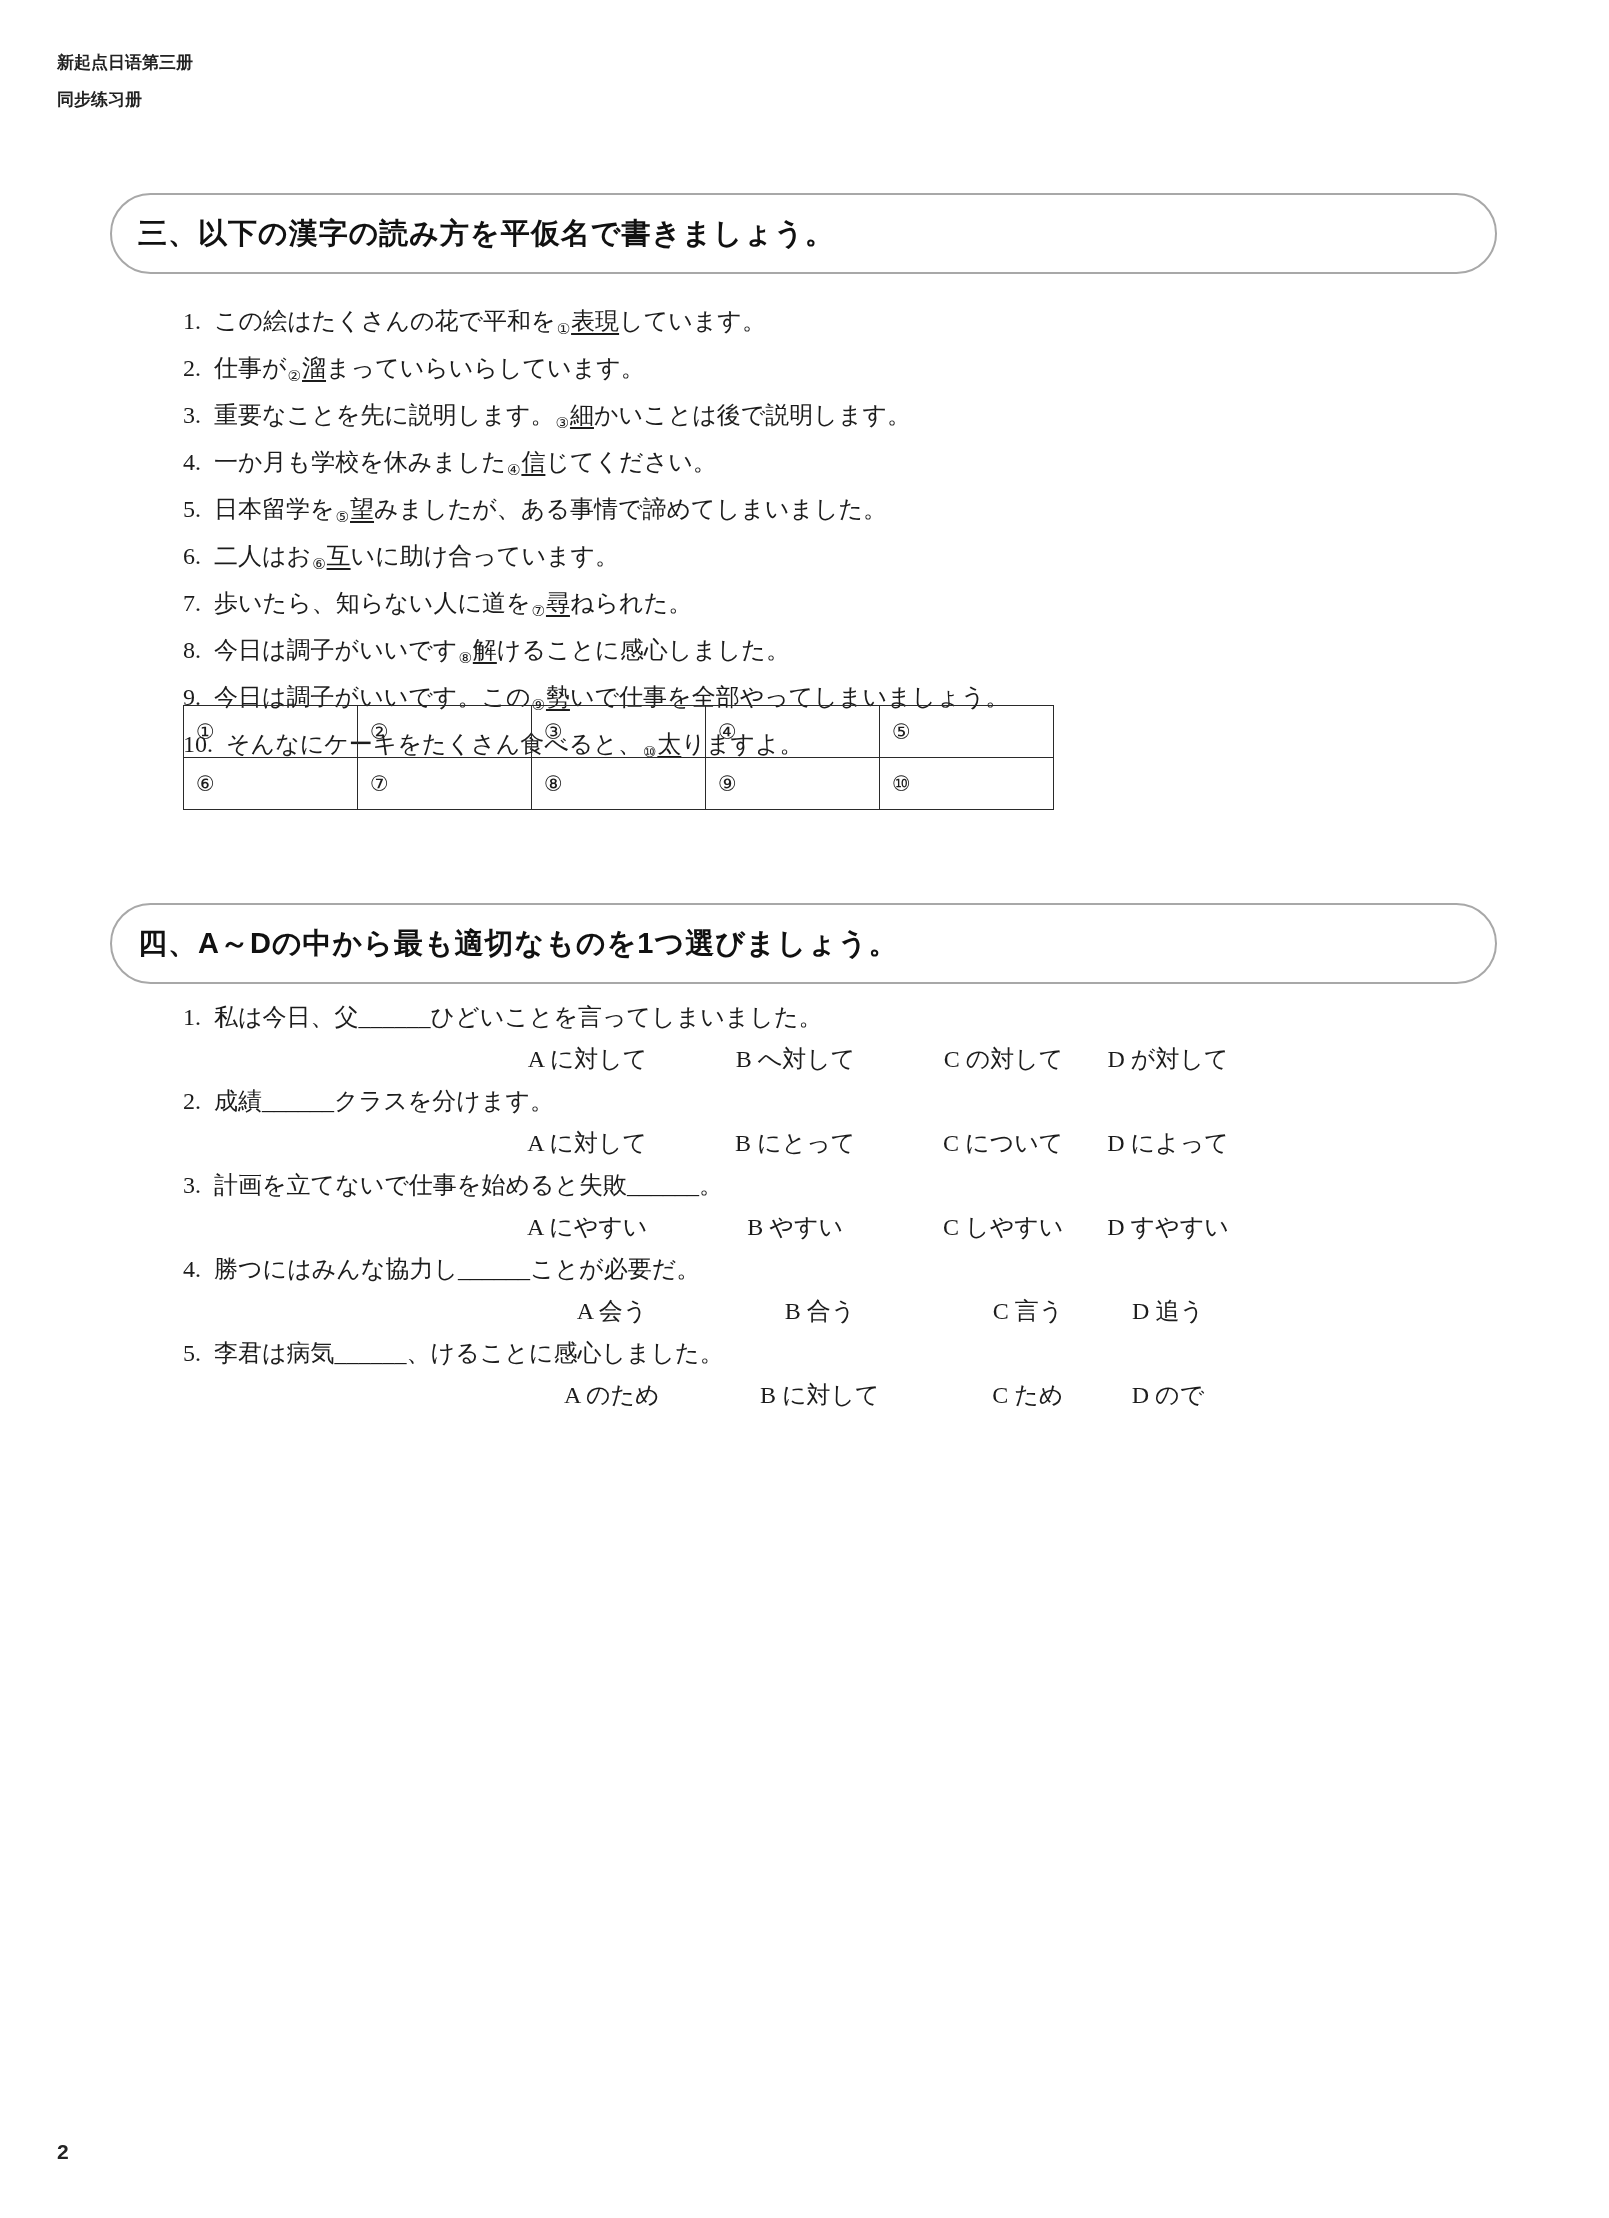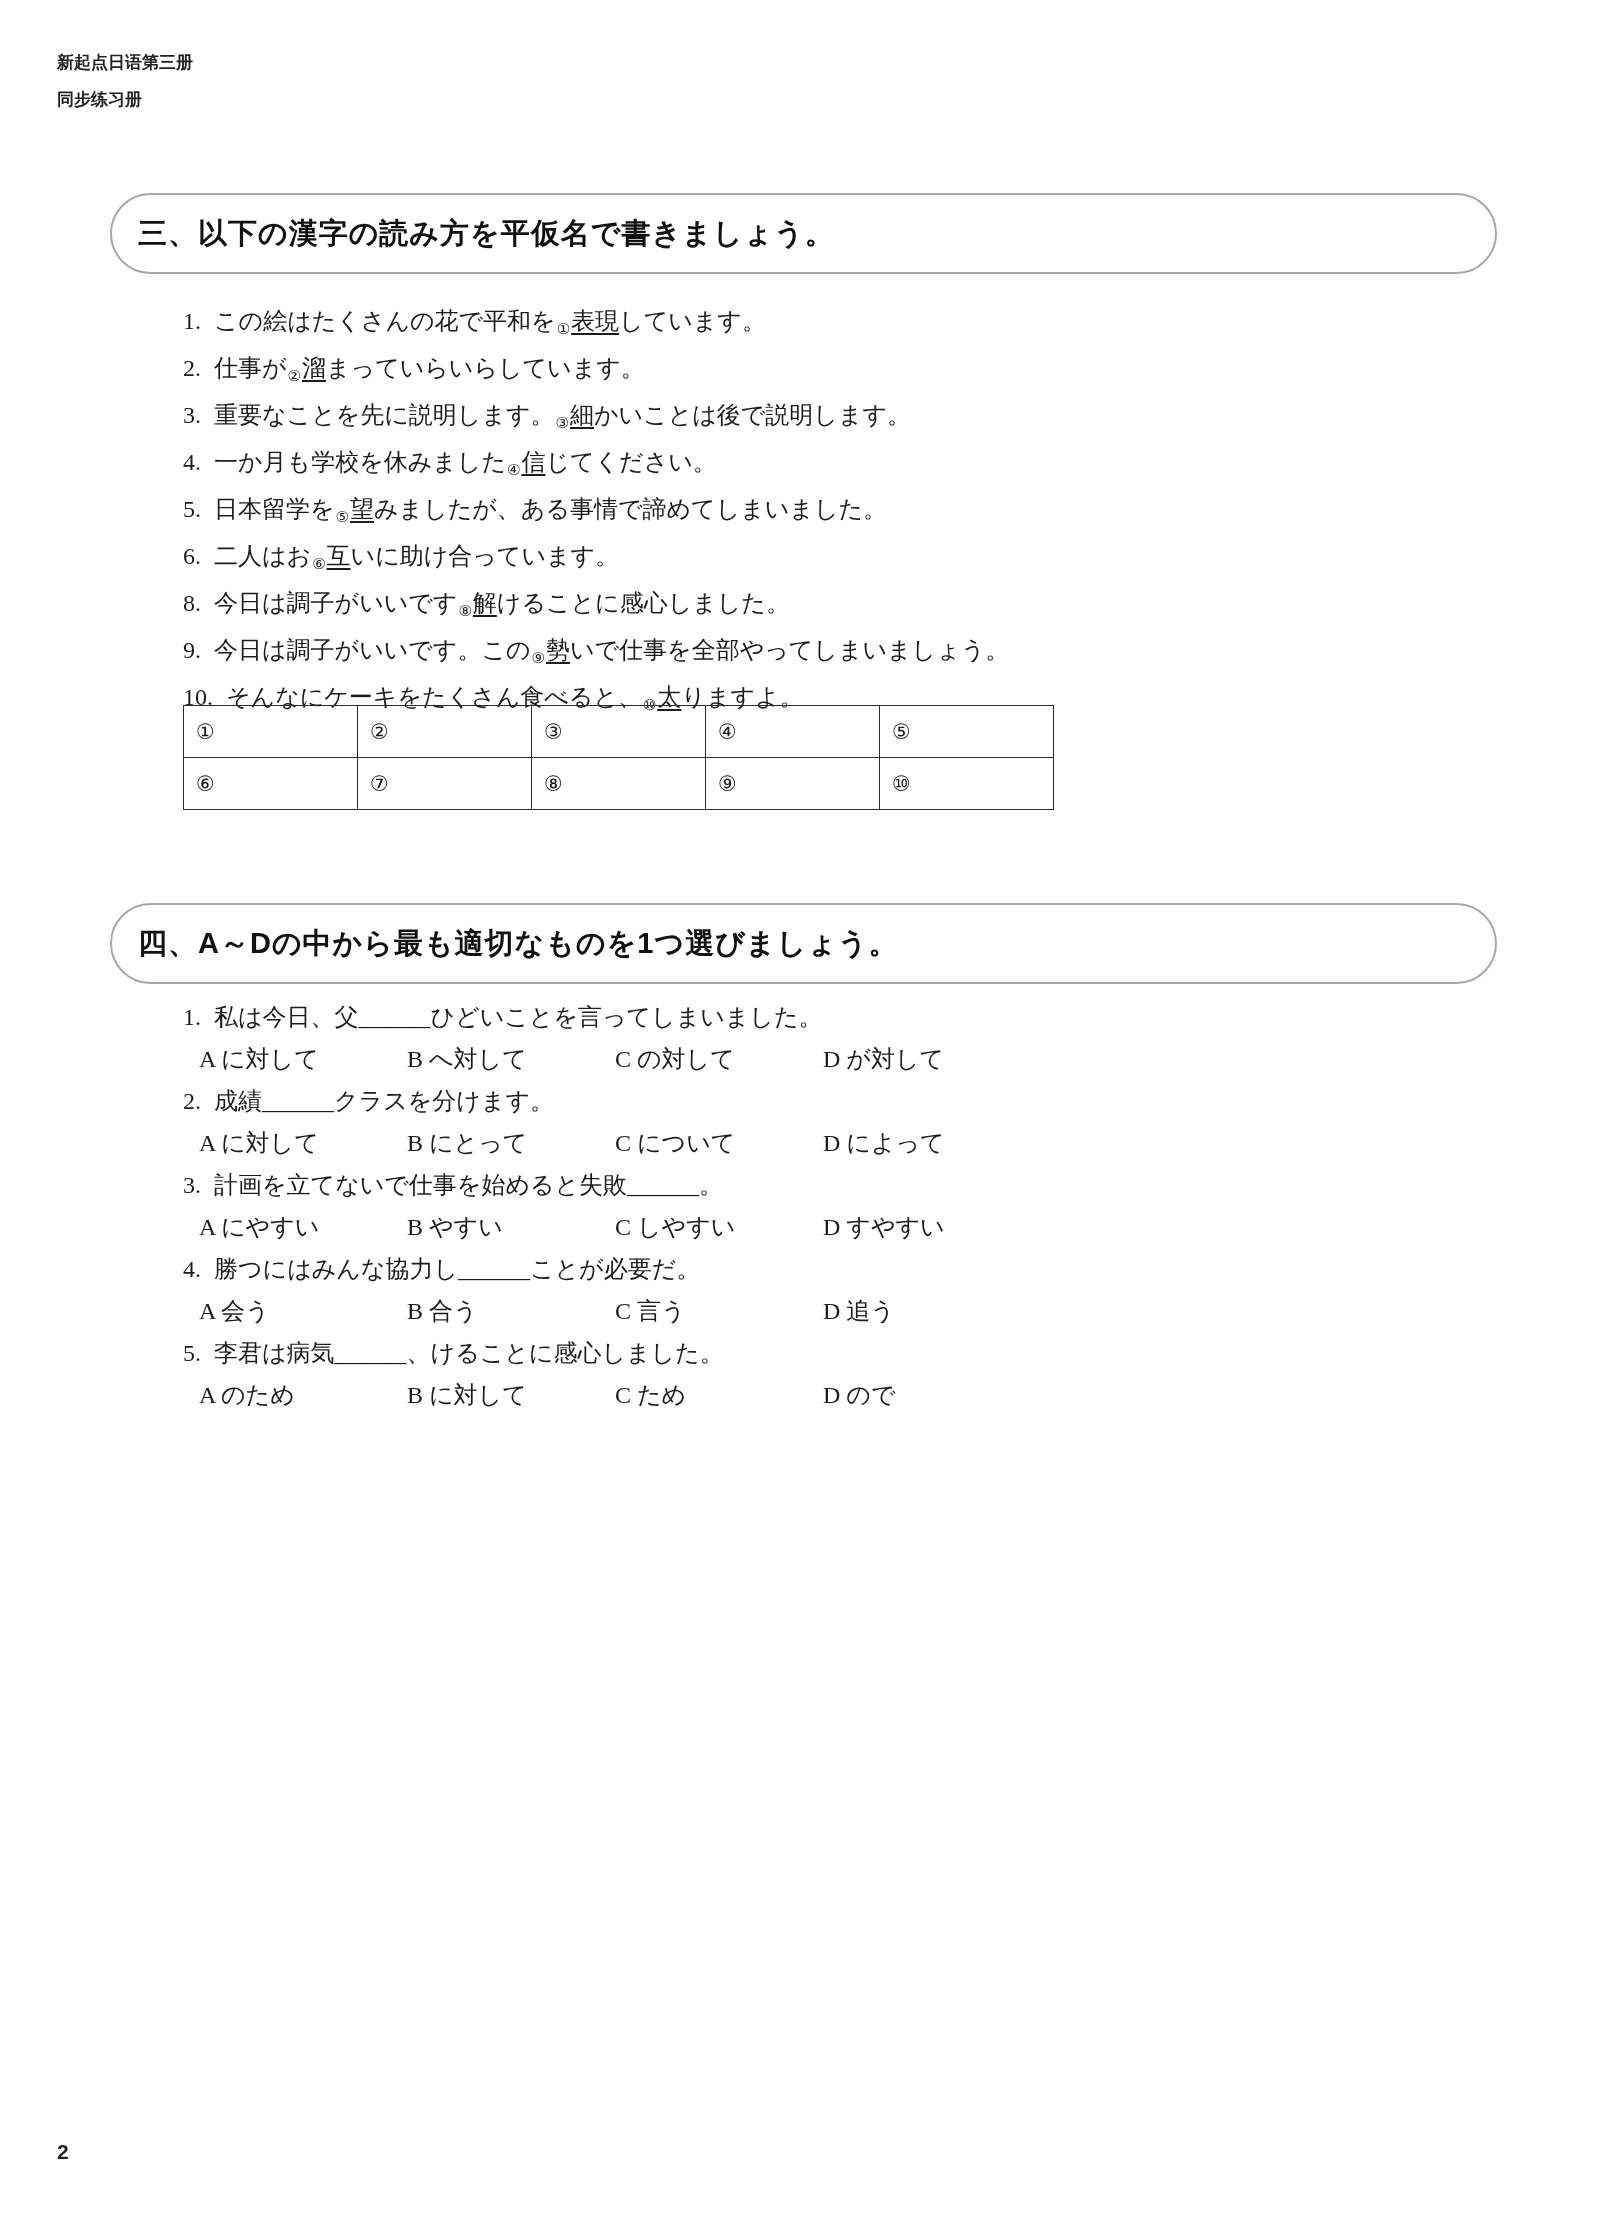--- a/index.html
+++ b/index.html
@@ -98,20 +98,21 @@
     font-size: 24px;
     line-height: 42px;
     white-space: nowrap;
   }
   .q-line .num { margin-right: 13px; }
   .options {
     font-size: 24px;
     line-height: 42px;
     margin-left: 16px;
     white-space: nowrap;
+    text-align: center;
   }
   .opt { display: inline-block; }
   .opt-a, .opt-b, .opt-c { width: 208px; }
 
   .page-number {
     position: absolute;
     left: 57px;
     top: 2140px;
     font-family: "Liberation Sans", sans-serif;
     font-weight: bold;
@@ -133,20 +134,21 @@
     <div class="section-title">三、以下の漢字の読み方を平仮名で書きましょう。</div>
   </div>
 
   <div class="sentence-list">
     <div class="sentence"><span class="num">1.</span><span>この絵はたくさんの花で平和を</span><span class="marker">①</span><span class="uword">表現</span><span>しています。</span></div>
     <div class="sentence"><span class="num">2.</span><span>仕事が</span><span class="marker">②</span><span class="uword">溜</span><span>まっていらいらしています。</span></div>
     <div class="sentence"><span class="num">3.</span><span>重要なことを先に説明します。</span><span class="marker">③</span><span class="uword">細</span><span>かいことは後で説明します。</span></div>
     <div class="sentence"><span class="num">4.</span><span>一か月も学校を休みました</span><span class="marker">④</span><span class="uword">信</span><span>じてください。</span></div>
     <div class="sentence"><span class="num">5.</span><span>日本留学を</span><span class="marker">⑤</span><span class="uword">望</span><span>みましたが、ある事情で諦めてしまいました。</span></div>
     <div class="sentence"><span class="num">6.</span><span>二人はお</span><span class="marker">⑥</span><span class="uword">互</span><span>いに助け合っています。</span></div>
+    <div class="sentence"><span class="num">7.</span><span>歩いたら、知らない人に道を</span><span class="marker">⑦</span><span class="uword">尋</span><span>ねられた。</span></div>
     <div class="sentence"><span class="num">8.</span><span>今日は調子がいいです</span><span class="marker">⑧</span><span class="uword">解</span><span>けることに感心しました。</span></div>
     <div class="sentence"><span class="num">9.</span><span>今日は調子がいいです。この</span><span class="marker">⑨</span><span class="uword">勢</span><span>いで仕事を全部やってしまいましょう。</span></div>
     <div class="sentence"><span class="num">10.</span><span>そんなにケーキをたくさん食べると、</span><span class="marker">⑩</span><span class="uword">太</span><span>りますよ。</span></div>
   </div>
 
   <table class="answer-table">
     <tbody>
         <tr>
       <td><span class="cellnum">①</span></td>
       <td><span class="cellnum">②</span></td>

